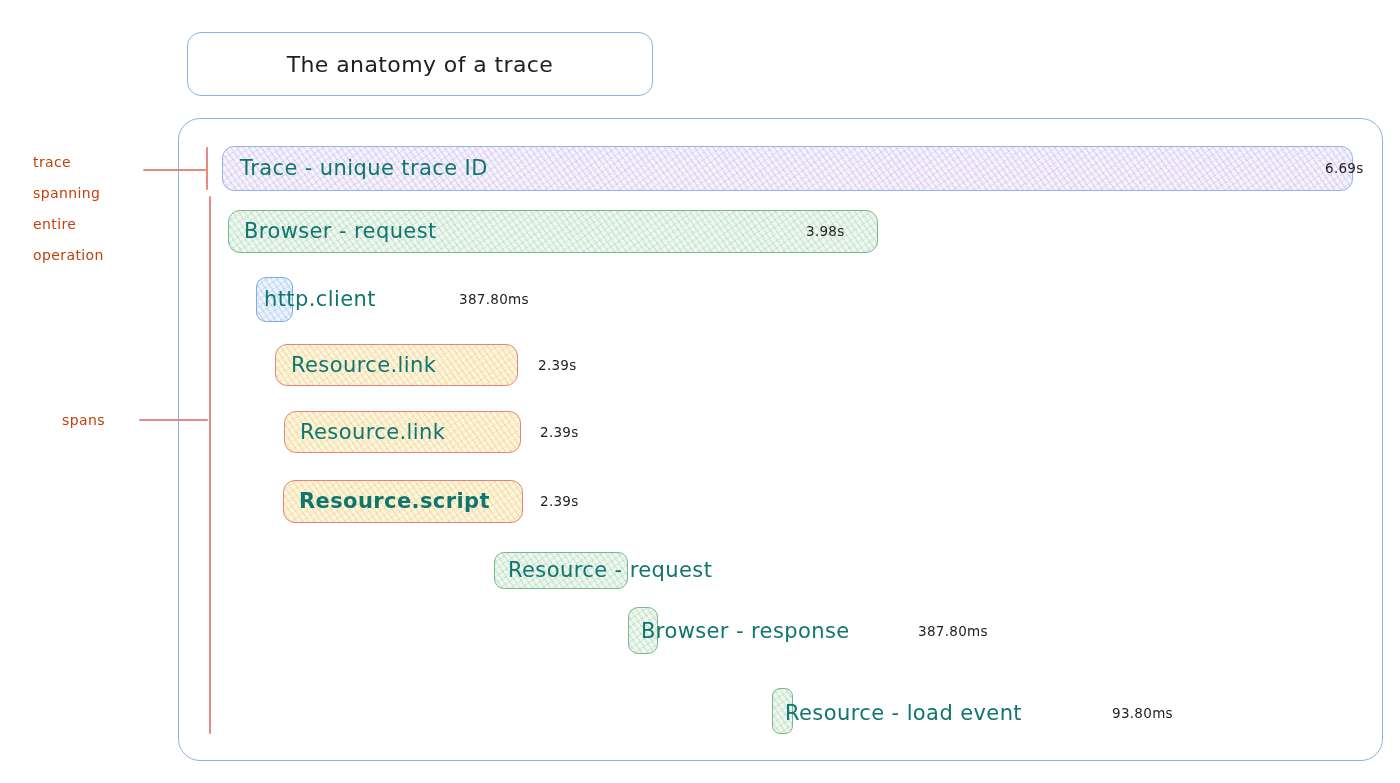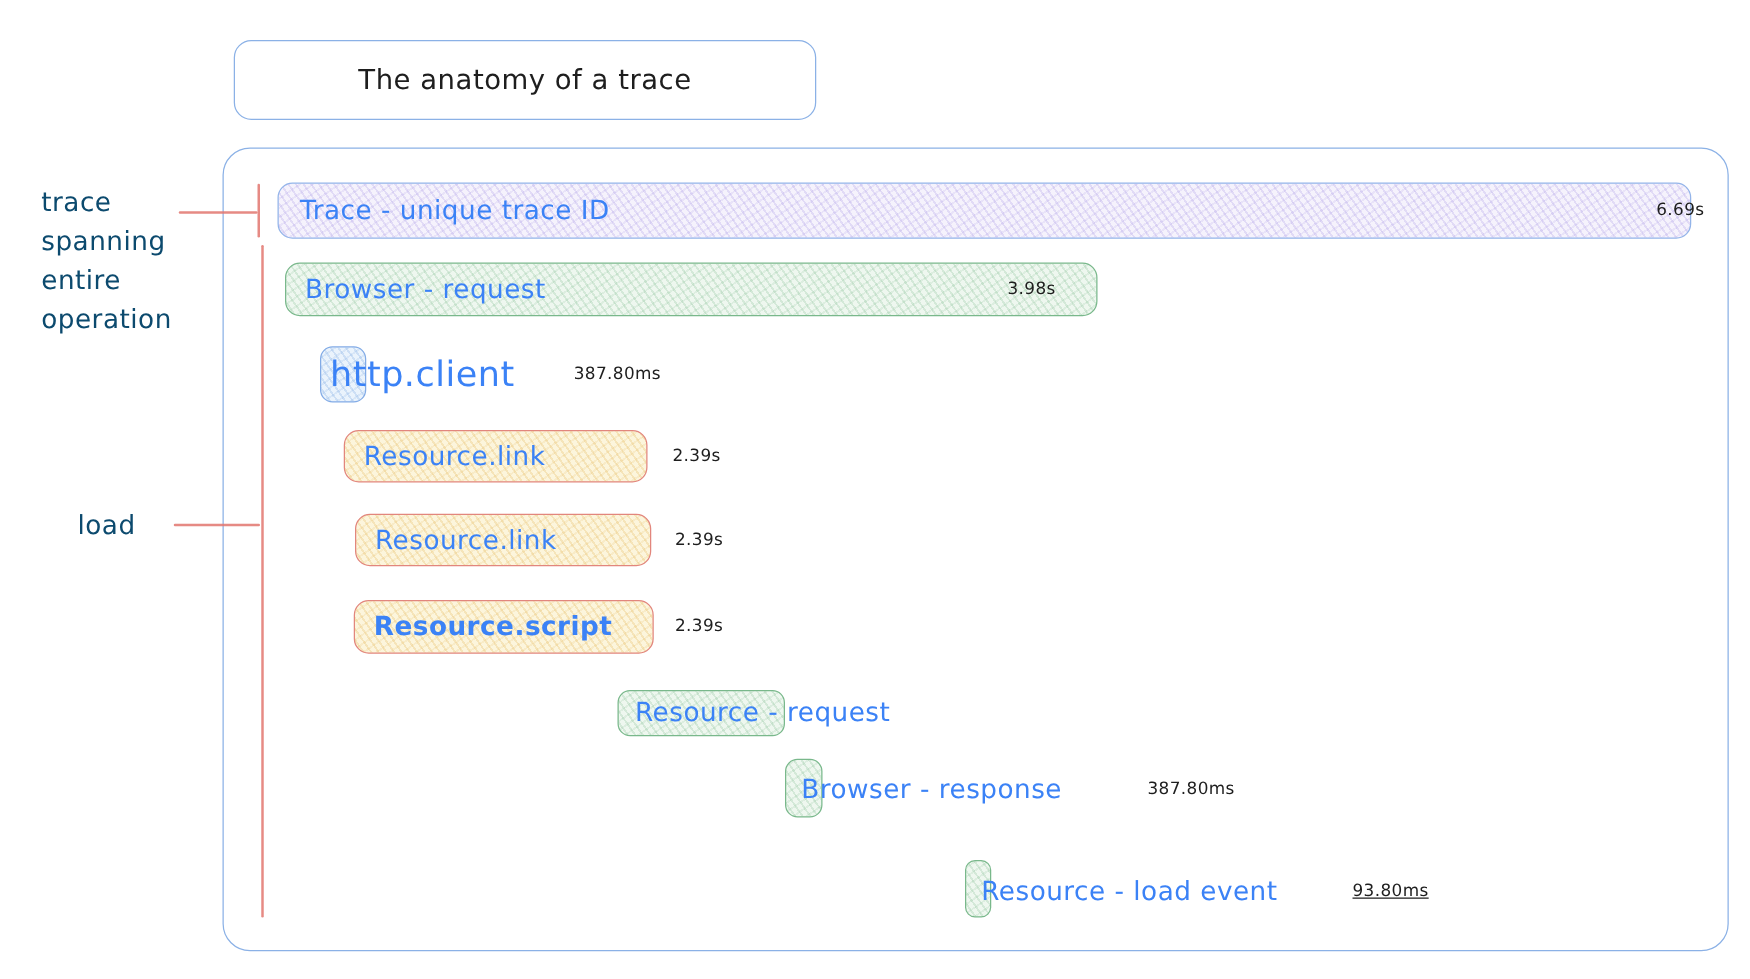--- a/index.html
+++ b/index.html
@@ -43,63 +43,63 @@
       repeating-linear-gradient(55deg, rgba(100,152,220,.22) 0 1.5px, transparent 1.5px 5px),
       repeating-linear-gradient(-35deg, rgba(100,152,220,.14) 0 1.5px, transparent 1.5px 6px);
   }
   .bar.yellow{
     border:1.6px solid #e2867d;background-color:#fcf5dc;
     background-image:
       repeating-linear-gradient(55deg, rgba(226,178,80,.25) 0 1.5px, transparent 1.5px 5px),
       repeating-linear-gradient(-35deg, rgba(226,178,80,.15) 0 1.5px, transparent 1.5px 6px);
   }
   .bar-label{
-    position:absolute;font-size:21px;letter-spacing:.4px;white-space:nowrap;color:#3b82f6;
+    position:absolute;font-size:21px;letter-spacing:.4px;white-space:nowrap;color:#0f766e;
   }
   .duration{
     position:absolute;font-size:13.5px;letter-spacing:.3px;white-space:nowrap;color:#1e1e1e;
   }
   
   .note{
-    position:absolute;font-size:21px;letter-spacing:.4px;line-height:31px;
-    white-space:pre-line;color:#0c4a6e;
+    position:absolute;font-size:14px;letter-spacing:.4px;line-height:31px;
+    white-space:pre-line;color:#c2410c;
   }
   .red-line{position:absolute;background:#e2766e;opacity:.85;border-radius:2px;}
 </style>
 </head>
 <body>
 
 <div class="canvas">
 
   <div class="box title-box"></div>
   <div class="title-text">The anatomy of a trace</div>
 
   <div class="box diagram-container"></div>
 
   <div class="note" style="left:33px;top:147px;">trace
 spanning
 entire
 operation</div>
-  <div class="note" style="left:62px;top:405px;">load</div>
+  <div class="note" style="left:62px;top:405px;">spans</div>
 
   <div class="red-line" style="left:143px;top:169px;width:63px;height:2px;"></div>
   <div class="red-line" style="left:206px;top:147px;width:2px;height:43px;"></div>
   <div class="red-line" style="left:139px;top:419px;width:69px;height:2px;"></div>
   <div class="red-line" style="left:209px;top:196px;width:2px;height:538px;"></div>
 
   <div class="bar purple" style="left:222px;top:146px;width:1131px;height:45px;"></div>
   <div class="bar-label" style="left:240px;top:146px;line-height:45px;">Trace - unique trace ID</div>
   <div class="duration" style="left:1283px;top:146px;line-height:45px;padding-left:42px;">6.69s</div>
 
   <div class="bar green" style="left:228px;top:210px;width:650px;height:43px;"></div>
   <div class="bar-label" style="left:244px;top:210px;line-height:43px;">Browser - request</div>
   <div class="duration" style="left:806px;top:210px;line-height:43px;">3.98s</div>
 
   <div class="bar blue" style="left:256px;top:277px;width:37px;height:45px;border-radius:10px;"></div>
-  <div class="bar-label" style="left:264px;top:277px;line-height:45px;font-size:28px;">http.client</div>
+  <div class="bar-label" style="left:264px;top:277px;line-height:45px;font-size:21px;">http.client</div>
   <div class="duration" style="left:459px;top:277px;line-height:45px;">387.80ms</div>
 
   <div class="bar yellow" style="left:275px;top:344px;width:243px;height:42px;"></div>
   <div class="bar-label" style="left:291px;top:344px;line-height:42px;">Resource.link</div>
   <div class="duration" style="left:538px;top:344px;line-height:42px;">2.39s</div>
 
   <div class="bar yellow" style="left:284px;top:411px;width:237px;height:42px;"></div>
   <div class="bar-label" style="left:300px;top:411px;line-height:42px;">Resource.link</div>
   <div class="duration" style="left:540px;top:411px;line-height:42px;">2.39s</div>
 
@@ -109,15 +109,15 @@
 
   <div class="bar green" style="left:494px;top:552px;width:134px;height:37px;border-radius:10px;"></div>
   <div class="bar-label" style="left:508px;top:549px;line-height:42px;">Resource - request</div>
 
   <div class="bar green" style="left:628px;top:607px;width:30px;height:47px;border-radius:10px;"></div>
   <div class="bar-label" style="left:641px;top:609px;line-height:44px;text-align:center;">Browser - response</div>
   <div class="duration" style="left:918px;top:609px;line-height:44px;">387.80ms</div>
 
   <div class="bar green" style="left:772px;top:688px;width:21px;height:46px;border-radius:8px;"></div>
   <div class="bar-label" style="left:785px;top:691px;line-height:44px;">Resource - load event</div>
-  <div class="duration" style="left:1082px;top:691px;line-height:44px;text-decoration:underline;">93.80ms</div>
+  <div class="duration" style="left:1112px;top:691px;line-height:44px;">93.80ms</div>
 
 </div>
 
 </body></html>

